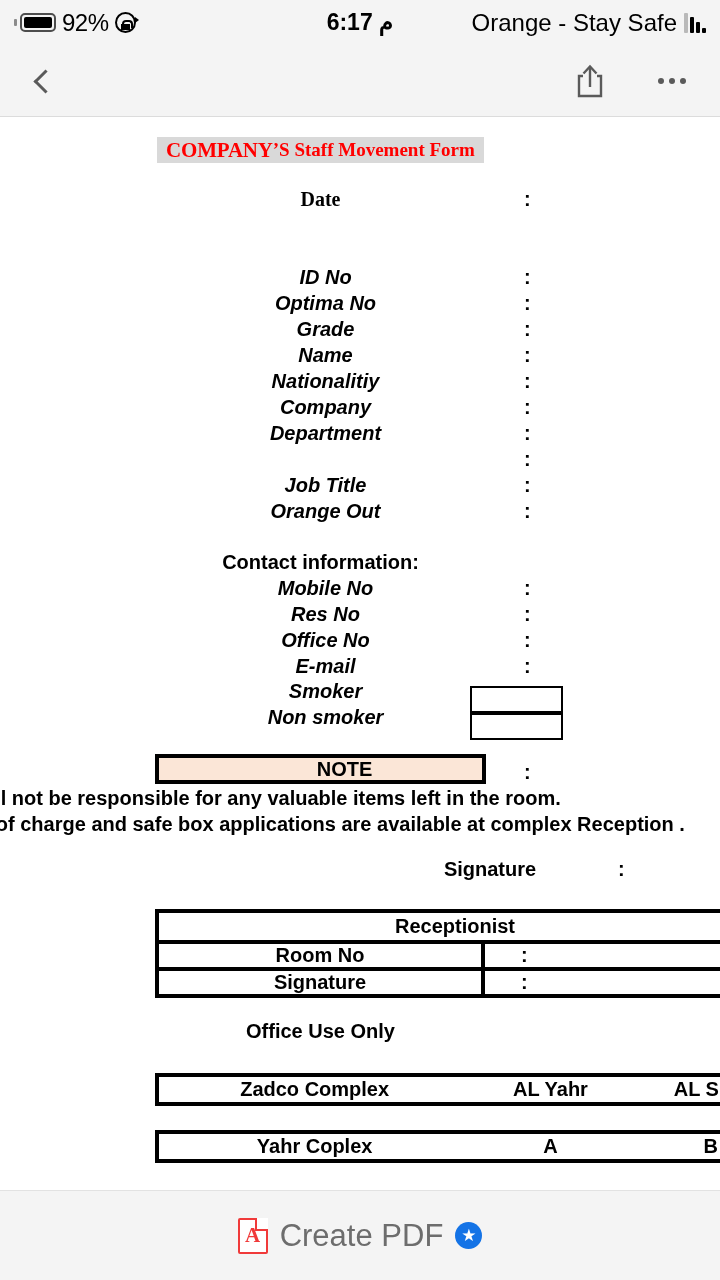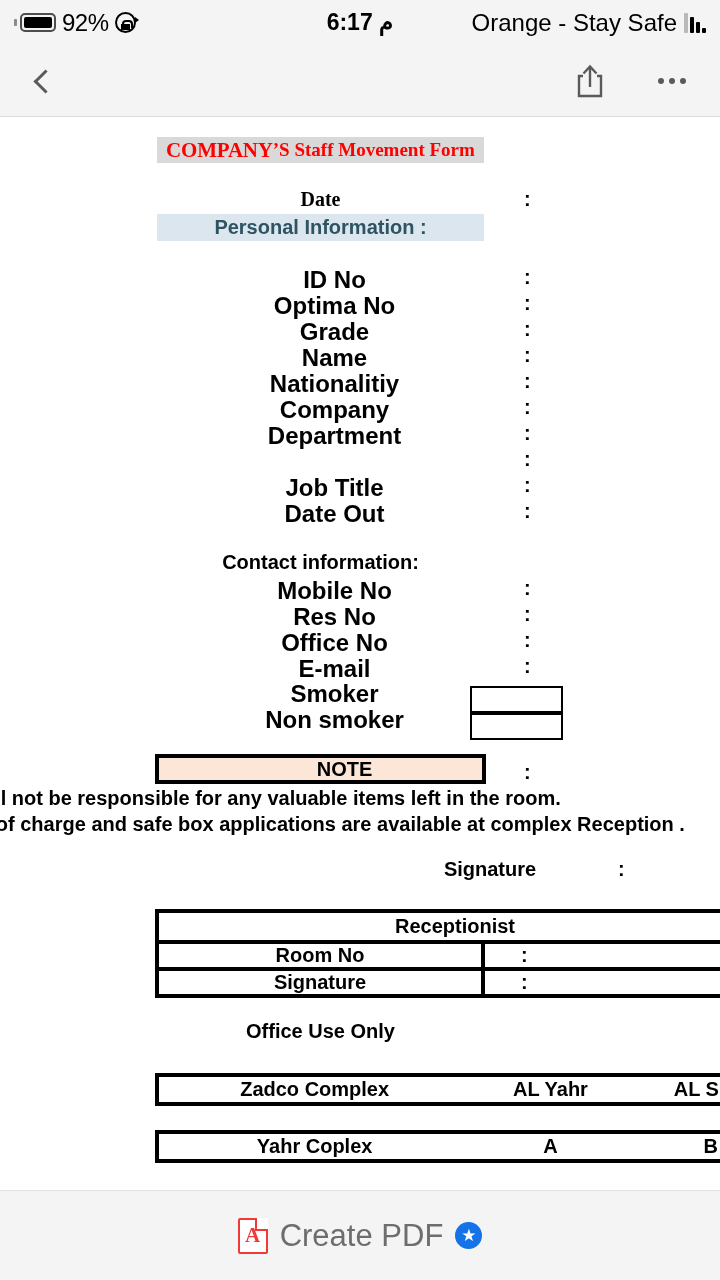--- a/index.html
+++ b/index.html
@@ -130,24 +130,25 @@
   }
 
   .pi-band {
     left: 157px; top: 96px; width: 327px; height: 27px;
     background: #dce6ef;
     display: flex; align-items: center; justify-content: center;
   }
   .pi-band span { font-size: 20px; font-weight: bold; color: #2e5361; }
 
   .lbl {
-    width: 327px; left: 171px;
+    width: 327px; left: 162px;
     text-align: center;
-    font-size: 24px; font-weight: bold; color: #000;
+    font-size: 20px; font-weight: bold; color: #000;
     white-space: nowrap;
+    font-style: italic;
   }
   .colon {
     left: 524px; width: 16px;
     font-size: 20px; font-weight: bold; color: #000;
   }
   .contact-head {
     left: 157px; width: 327px; text-align: center;
     font-size: 20px; font-weight: bold; color: #000;
   }
 
@@ -300,23 +301,20 @@
     <div class="abs title-band">
       <span class="t-big">COMPANY</span>
         <span class="t-small">’S Staff Movement Form</span>
     </div>
 
     <div class="abs date-row">
       <span>Date</span>
     </div>
     <div class="abs colon" style="top:70px">:</div>
 
-    <div class="abs pi-band">
-      <span>Personal Information :</span>
-    </div>
 
     <div class="abs lbl" style="top:148px">ID No</div>
     <div class="abs colon" style="top:148px">:</div>
 
     <div class="abs lbl" style="top:174px">Optima No</div>
     <div class="abs colon" style="top:174px">:</div>
 
     <div class="abs lbl" style="top:200px">Grade</div>
     <div class="abs colon" style="top:200px">:</div>
 
@@ -330,21 +328,21 @@
     <div class="abs colon" style="top:278px">:</div>
 
     <div class="abs lbl" style="top:304px">Department</div>
     <div class="abs colon" style="top:304px">:</div>
 
     <div class="abs colon" style="top:330px">:</div>
 
     <div class="abs lbl" style="top:356px">Job Title</div>
     <div class="abs colon" style="top:356px">:</div>
 
-    <div class="abs lbl" style="top:382px">Date Out</div>
+    <div class="abs lbl" style="top:382px">Orange Out</div>
     <div class="abs colon" style="top:382px">:</div>
 
     <div class="abs contact-head" style="top:433px">Contact information:</div>
 
     <div class="abs lbl" style="top:459px">Mobile No</div>
     <div class="abs colon" style="top:459px">:</div>
 
     <div class="abs lbl" style="top:485px">Res No</div>
     <div class="abs colon" style="top:485px">:</div>
 

